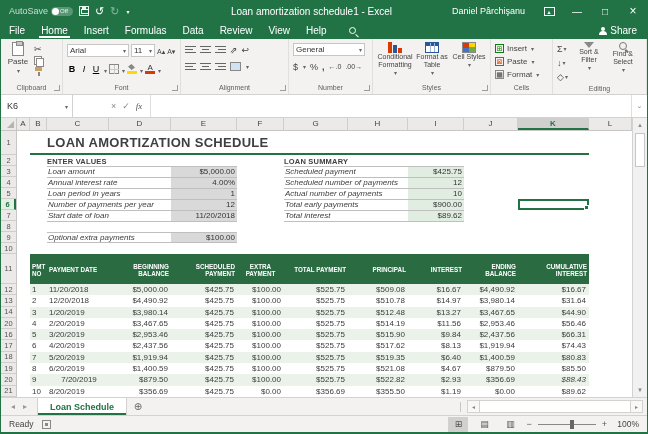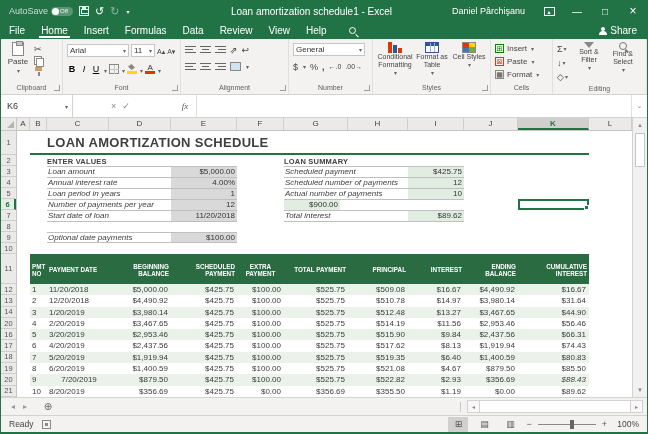--- a/index.html
+++ b/index.html
@@ -100,21 +100,21 @@
   .ic-funnel { width:0; height:0; border-left:5px solid transparent; border-right:5px solid transparent; border-top:6px solid #888; position:relative; }
   .ic-mag2 { width:8px; height:8px; border:1.5px solid #777; border-radius:50%; position:relative; }
   .ic-mag2:after { content:""; position:absolute; left:6px; top:6px; width:4px; height:1.5px; background:#777; transform:rotate(45deg); transform-origin:0 0; }
 
   
   .formula-row { height:23px; background:#fff; border-bottom:1px solid #d4d2d0; display:flex; align-items:stretch; flex:0 0 auto;gap:30px; }
   .namebox { width:72px; border-right:1px solid #d4d2d0; display:flex; align-items:center; font-size:9px; color:#333; padding-left:6px; }
   .namebox .dd { margin-left:auto; margin-right:4px; }
   .fb-btns { display:flex; align-items:center; gap:6px; padding:0 8px; border-right:1px solid #e1dfdd; color:#8a8886; }
   .fb-btns span { font-size:9px; }
-  .fx { font-style:italic; font-family:"Liberation Serif","DejaVu Serif",serif; color:#555;margin-left:46px; }
+  .fx { font-style:italic; font-family:"Liberation Serif","DejaVu Serif",serif; color:#555; }
   .fb-input { flex:1; }
   .fb-exp { width:16px; display:flex; align-items:center; justify-content:center; color:#888; font-size:7px; border-left:1px solid #e1dfdd; }
 
   
   .grid { flex:1; position:relative; background:#fff; overflow:hidden; }
   .corner { position:absolute; left:0; top:0; width:16px; height:13px; background:#eceae9; border-right:1px solid #c8c6c4; border-bottom:1px solid #c8c6c4; }
   .corner:after { content:""; position:absolute; right:2px; bottom:2px; border-left:7px solid transparent; border-bottom:7px solid #b5b3b1; }
   .colhdrs { position:absolute; left:16px; top:0; right:15px; height:13px; display:flex; background:#eceae9; border-bottom:1px solid #c8c6c4; }
   .ch { font-size:8px; color:#444; text-align:center; line-height:12px; border-right:1px solid #d0cecc; }
   .ch.sel { background:#d2d0ce; border-bottom:2px solid #217346; color:#217346; font-weight:bold; }
@@ -505,30 +505,31 @@
           </div>
           <div class="ev-row green">
             <span class="lab" style="flex: 0 0 124px;">Scheduled number of payments</span>
             <span class="val" style="flex: 0 0 56px;">12</span>
           </div>
           <div class="ev-row green">
             <span class="lab" style="flex: 0 0 124px;">Actual number of payments</span>
             <span class="val" style="flex: 0 0 56px;">10</span>
           </div>
           <div class="ev-row green">
+            <span class="lab" style="flex: 0 0 124px;">Total early payments</span>
             <span class="val" style="flex: 0 0 56px;">$900.00</span>
           </div>
           <div class="ev-row green">
             <span class="lab" style="flex: 0 0 124px;">Total interest</span>
             <span class="val" style="flex: 0 0 56px;">$89.62</span>
           </div>
         </div>
 
       <div class="abs ev-row" style="left:30px; top:101px; width:190px; border-top:1px solid #bfbfbf;">
-        <span class="lab">Optional date payments</span>
+        <span class="lab">Optional extra payments</span>
         <span class="val">$100.00</span>
       </div>
 
       <div class="abs tbl-head" id="tbl-head" style="left:13px; top:123px; width:559px;">
           <div class="hc al" style="width: 17px;">PMT NO</div>
           <div class="hc al" style="width: 62px;">PAYMENT DATE</div>
           <div class="hc ar" style="width: 62px;">BEGINNING BALANCE</div>
           <div class="hc ar" style="width: 66px;">SCHEDULED PAYMENT</div>
           <div class="hc ac" style="width: 47px;">EXTRA PAYMENT</div>
           <div class="hc ar" style="width: 64px;">TOTAL PAYMENT</div>
@@ -668,20 +669,21 @@
       <div class="vs-thumb"></div>
       <div class="vs-arrow vs-bottom">▼</div>
     </div>
   </div>
 
   <div class="sheettabs">
     <div class="st-nav">
       <span>◂</span>
       <span>▸</span>
     </div>
+    <div class="st-tab">Loan Schedule</div>
     <div class="st-add">⊕</div>
     <div class="hscroll">
       <span class="hs-split"></span>
       <span class="hs-arrow">◂</span>
       <span class="hs-track"></span>
       <span class="hs-arrow">▸</span>
     </div>
   </div>
 
   <div class="statusbar">

